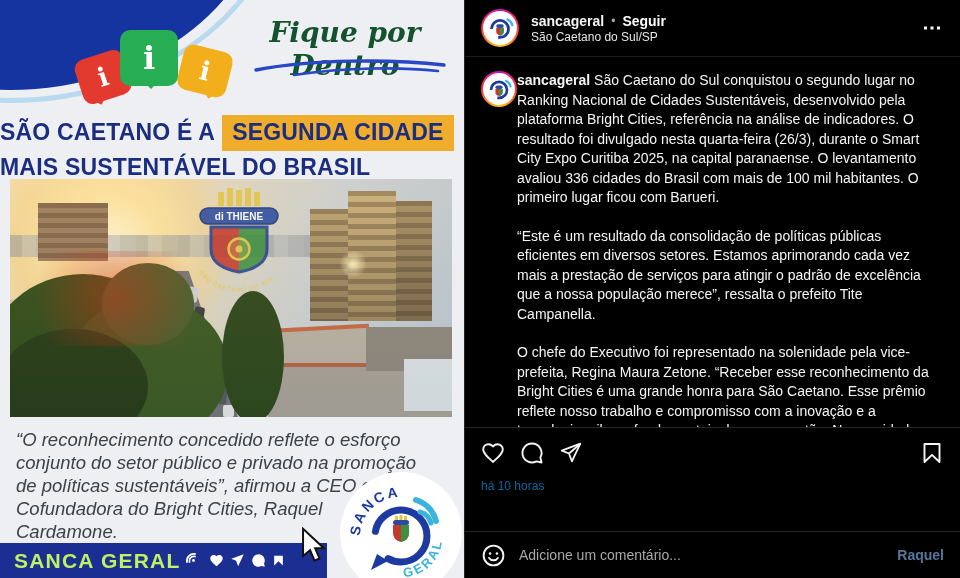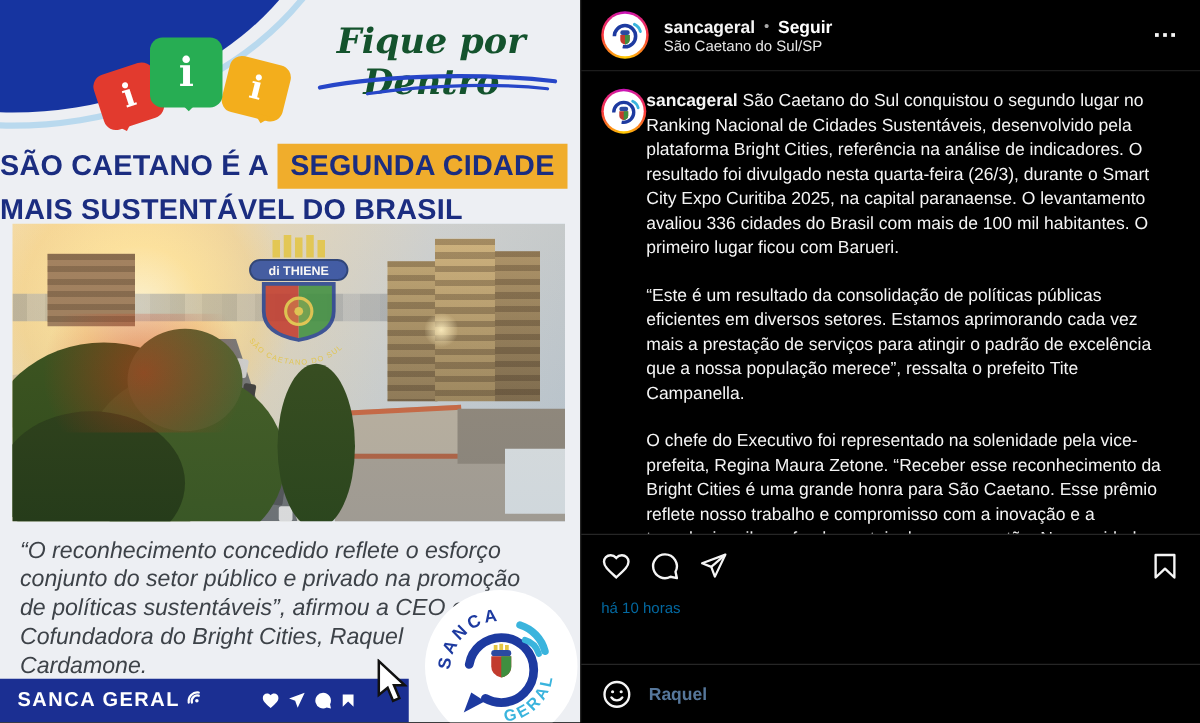--- a/index.html
+++ b/index.html
@@ -46,21 +46,21 @@
   .glint { background:radial-gradient(circle, rgba(255,244,200,.95), transparent 70%); }
   .tree { border-radius:50%; }
   .photo .tint { position:absolute; inset:0; background:linear-gradient(180deg, rgba(255,170,70,.10), rgba(20,10,0,.06)); }
   .crest { position:absolute; left:160px; top:6px; opacity:.86; }
 
   .quote { position:absolute; left:16px; top:428px; width:402px; font-style:italic;
            font-size:18.5px; line-height:23px; color:#3d4248; }
 
   .brand-bar { position:absolute; left:0; bottom:0; width:327px; height:35px; background:#1b2f92;
                display:flex; align-items:center; padding:0 14px; z-index:4; }
-  .brand-name { color:#ffffff; font-weight:bold; font-size:16px; letter-spacing:1.2px; }
+  .brand-name { color:#bef264; font-weight:bold; font-size:21px; letter-spacing:1.2px; }
   .bar-icons { margin-left:auto; display:flex; align-items:center; gap:6px; margin-right:28px; }
   .cursor { position:absolute; left:300px; top:527px; z-index:6; }
 
   .logo-circle { position:absolute; right:2px; bottom:-16px; width:122px; height:122px;
                  background:#fff; border-radius:50%; z-index:3; }
 
   
   .right-panel { position:relative; width:496px; height:578px; background:#000; border-left:1px solid #262626;
                  display:flex; flex-direction:column; color:#f5f5f5; }
   .rp-header { height:57px; flex:none; display:flex; align-items:center; gap:12px; padding:0 16px;
@@ -335,16 +335,17 @@
 
     <div class="comment-bar">
       <span class="icon-btn">
         <svg width="25" height="25" viewBox="0 0 24 24">
           <circle cx="12" cy="12" r="9.5" fill="none" stroke="#f5f5f5" stroke-width="1.8"></circle>
           <circle cx="8.7" cy="10" r="1.2" fill="#f5f5f5"></circle>
             <circle cx="15.3" cy="10" r="1.2" fill="#f5f5f5"></circle>
           <path d="M7.8 14.3a5 5 0 0 0 8.4 0" fill="none" stroke="#f5f5f5" stroke-width="1.8" stroke-linecap="round"></path>
         </svg>
       </span>
+      <input class="comment-input" placeholder="Adicione um comentário..." style="">
       <span class="postar">Raquel</span>
     </div>
   </div>
 </div>
 
 </body></html>

